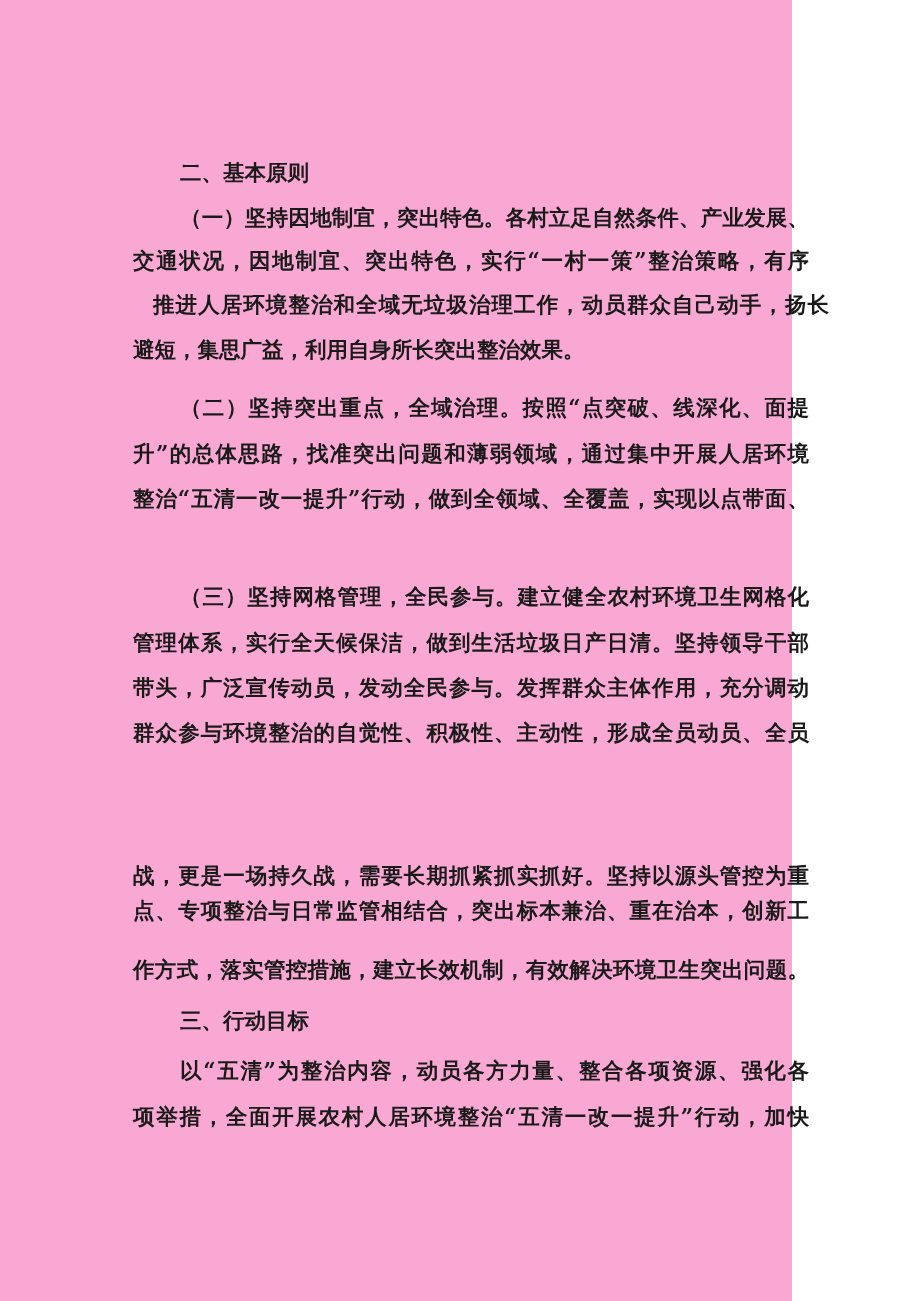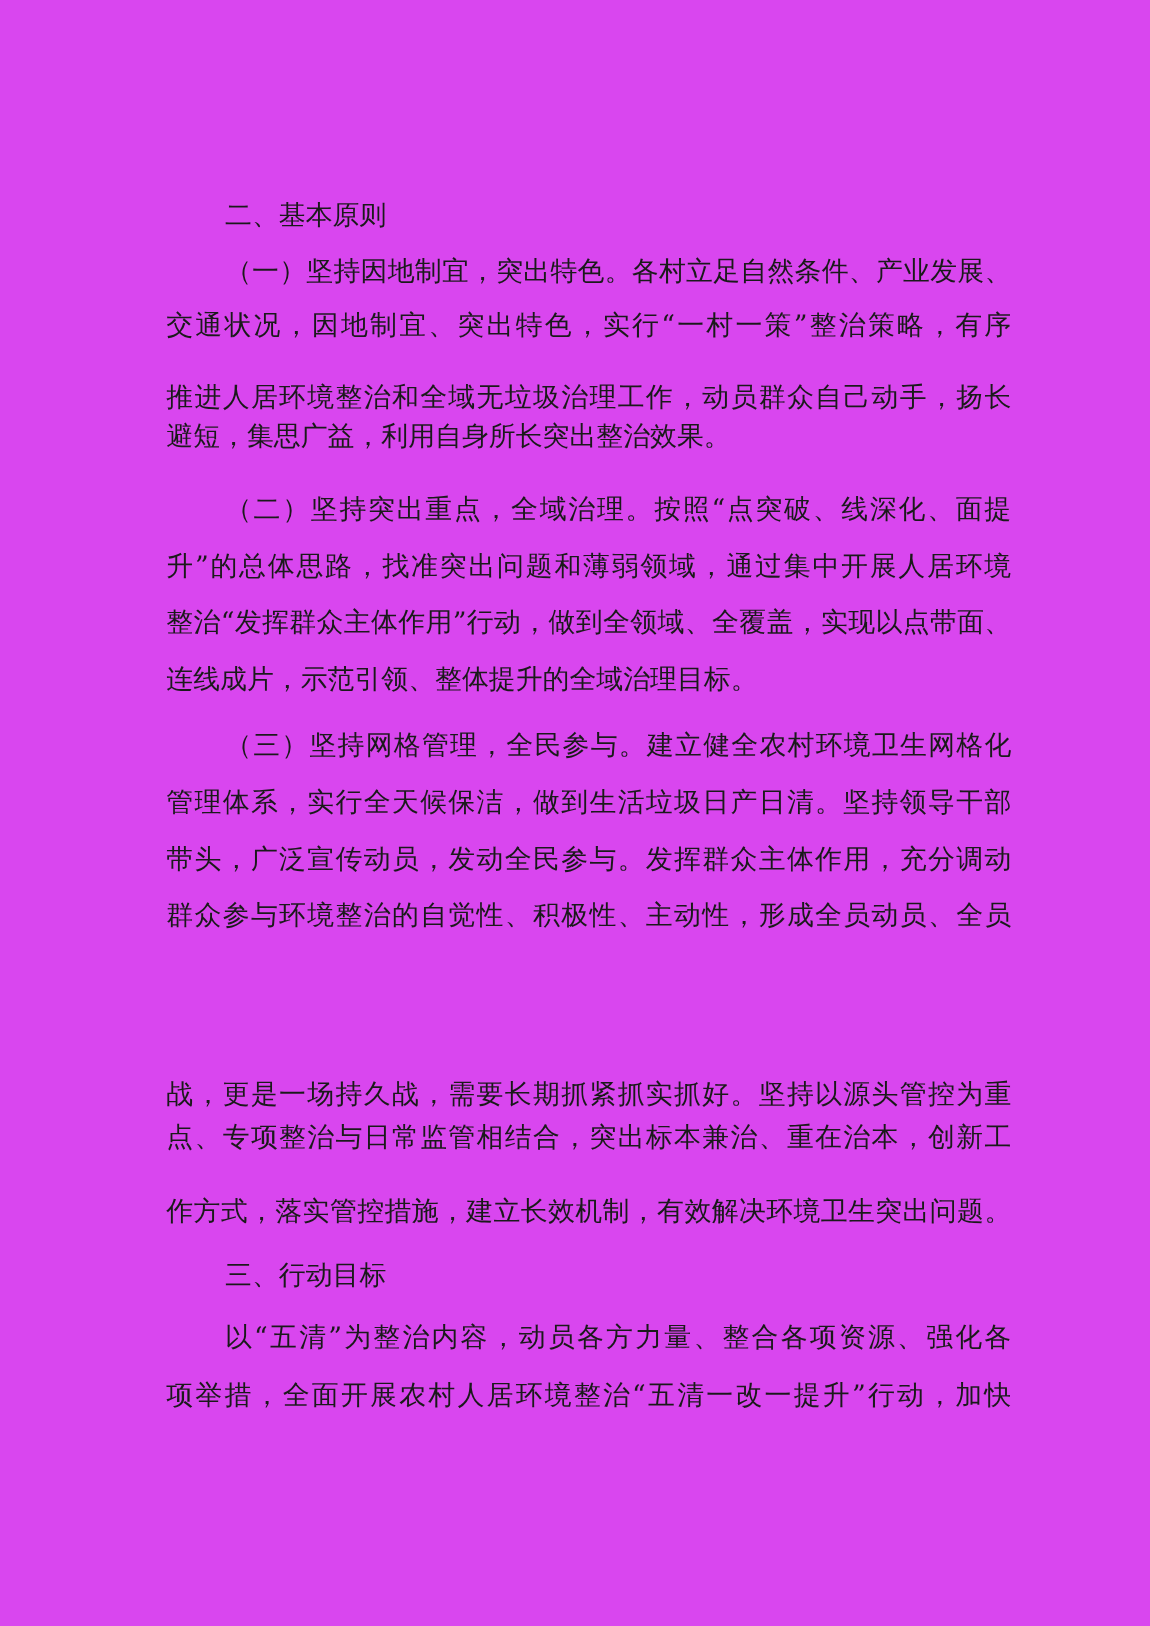--- a/index.html
+++ b/index.html
@@ -1,17 +1,17 @@
 <!DOCTYPE html>
 <html><head>
 <meta charset="utf-8">
 <style>
   html, body { margin: 0; padding: 0; background: #ffffff; }
   body { width: 920px; height: 1301px; position: relative; overflow: hidden; }
-  .page { position: absolute; left: 0; top: 0; width: 920px; height: 1301px; background: #d946ef; }
+  .page { position: absolute; left: 0; top: 0; width: 792px; height: 1301px; background: #f9a8d4; font-weight: bold; }
   .line {
     position: absolute;
     left: 133px;
     width: 676px;
     height: 30px;
     font-family: "DejaVu Serif", "Liberation Serif", serif;
     font-size: 21.5px;
     line-height: 30px;
     color: #1a1a1a;
     white-space: nowrap;
@@ -22,26 +22,25 @@
   .line.last { text-align-last: left; }
   .indent1 { left: 180px; width: 629px; }
 </style>
 </head>
 <body>
 
 <div class="page" id="page">
     <div class="line indent1 last" style="top: 158px;">二、基本原则</div>
     <div class="line indent1" style="top: 203px;">（一）坚持因地制宜，突出特色。各村立足自然条件、产业发展、</div>
     <div class="line" style="top: 246px;">交通状况，因地制宜、突出特色，实行“一村一策”整治策略，有序</div>
-    <div class="line" style="top: 304px;">推进人居环境整治和全域无垃圾治理工作，动员群众自己动手，扬长</div>
+    <div class="line" style="top: 290px; margin-left: 20px;">推进人居环境整治和全域无垃圾治理工作，动员群众自己动手，扬长</div>
     <div class="line last" style="top: 335px;">避短，集思广益，利用自身所长突出整治效果。</div>
     <div class="line indent1" style="top: 393px;">（二）坚持突出重点，全域治理。按照“点突破、线深化、面提</div>
     <div class="line" style="top: 439px;">升”的总体思路，找准突出问题和薄弱领域，通过集中开展人居环境</div>
-    <div class="line" style="top: 484px;">整治“发挥群众主体作用”行动，做到全领域、全覆盖，实现以点带面、</div>
-    <div class="line last" style="top: 529px;">连线成片，示范引领、整体提升的全域治理目标。</div>
+    <div class="line" style="top: 484px;">整治“五清一改一提升”行动，做到全领域、全覆盖，实现以点带面、</div>
     <div class="line indent1" style="top: 582px;">（三）坚持网格管理，全民参与。建立健全农村环境卫生网格化</div>
     <div class="line" style="top: 628px;">管理体系，实行全天候保洁，做到生活垃圾日产日清。坚持领导干部</div>
     <div class="line" style="top: 673px;">带头，广泛宣传动员，发动全民参与。发挥群众主体作用，充分调动</div>
     <div class="line" style="top: 718px;">群众参与环境整治的自觉性、积极性、主动性，形成全员动员、全员</div>
     <div class="line" style="top: 861px;">战，更是一场持久战，需要长期抓紧抓实抓好。坚持以源头管控为重</div>
     <div class="line" style="top: 896px;">点、专项整治与日常监管相结合，突出标本兼治、重在治本，创新工</div>
     <div class="line" style="top: 955px;">作方式，落实管控措施，建立长效机制，有效解决环境卫生突出问题。</div>
     <div class="line indent1 last" style="top: 1006px;">三、行动目标</div>
     <div class="line indent1" style="top: 1056px;">以“五清”为整治内容，动员各方力量、整合各项资源、强化各</div>
     <div class="line" style="top: 1102px;">项举措，全面开展农村人居环境整治“五清一改一提升”行动，加快</div>

